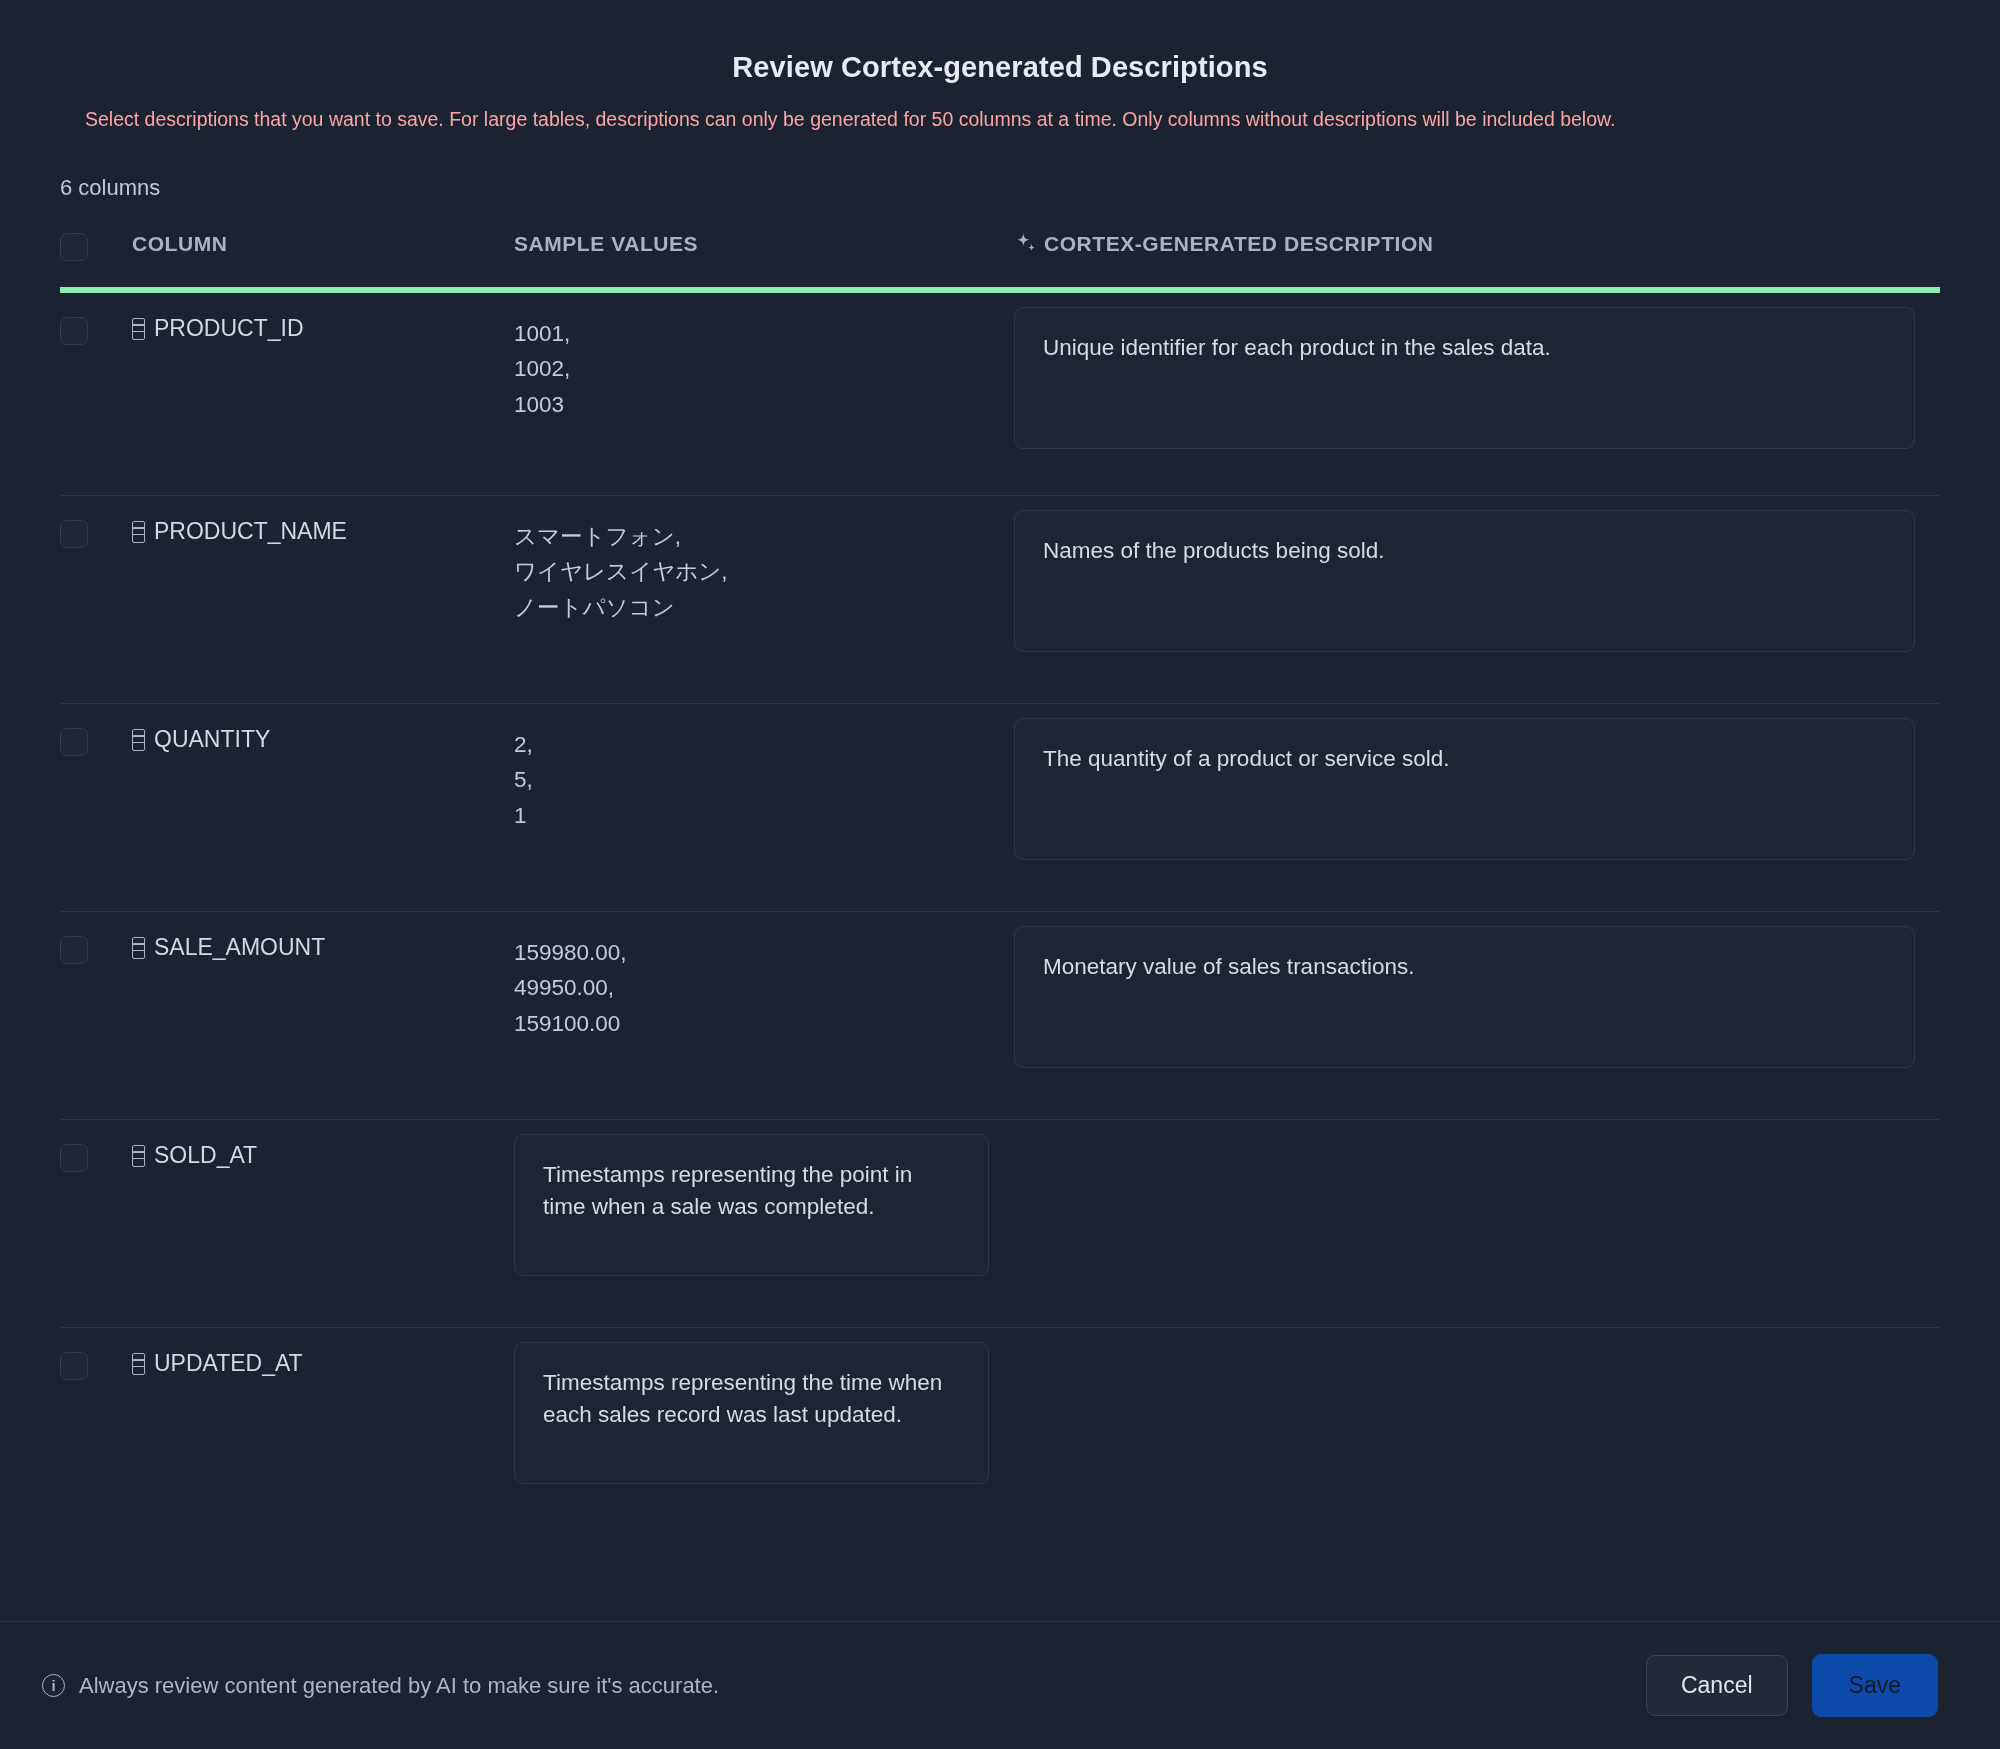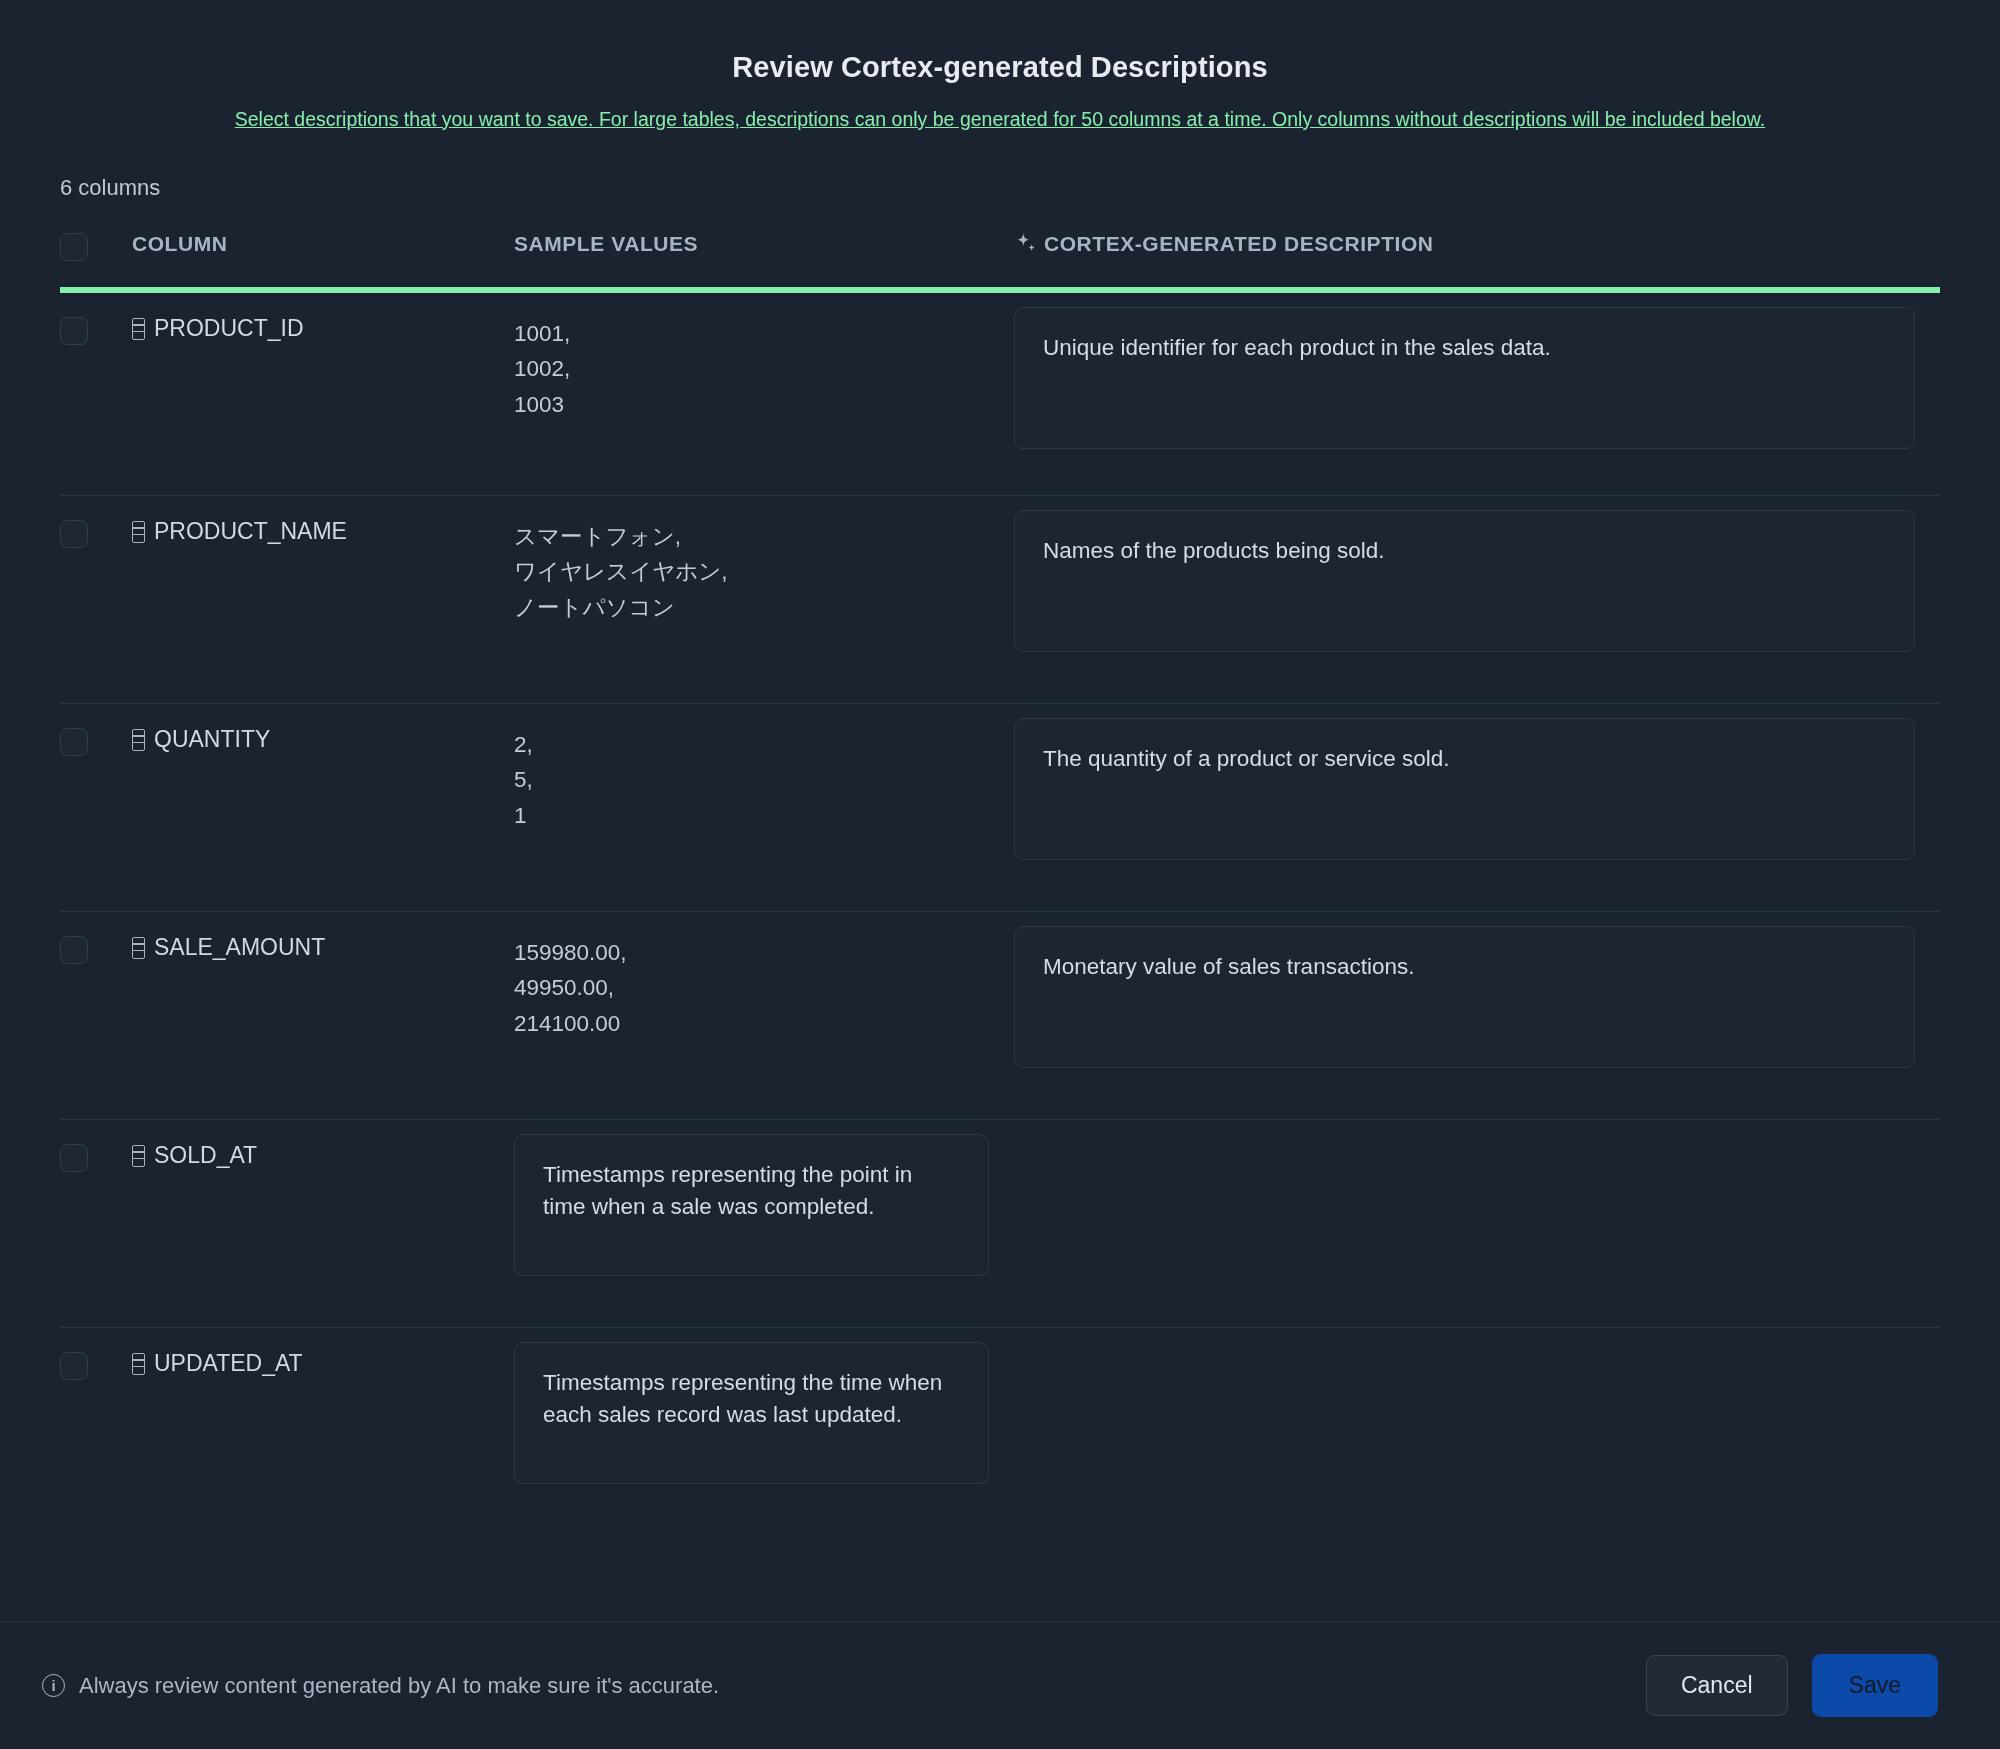--- a/index.html
+++ b/index.html
@@ -28,27 +28,26 @@
   }
   .modal-title {
     text-align: center;
     font-size: 29px;
     font-weight: bold;
     color: #e8ebf2;
     letter-spacing: 0.1px;
     line-height: 1.2;
   }
   .modal-subtitle {
-    text-align: center;
+    text-align: left;
     font-size: 19.5px;
-    color: #86efac;
+    color: #fca5a5;
     line-height: 1.45;
     margin-top: 20px;
     padding: 0 25px;
-    text-decoration: underline;
   }
   .column-count {
     font-size: 22px;
     color: #c2c9d6;
     margin-top: 42px;
     padding-left: 0px;
   }
 
   
   .table-wrap {
@@ -296,21 +295,21 @@
         <div class="grid-row tbody-row">
           <div class="cb-cell">
             <span class="checkbox"></span>
           </div>
           <div class="col-name">
             <span class="col-icon"></span>
             <span>SALE_AMOUNT</span>
           </div>
           <div class="sample-values">159980.00,
 49950.00,
-214100.00</div>
+159100.00</div>
           <div class="desc-cell">
             <div class="desc-box">Monetary value of sales transactions.</div>
           </div>
         </div>
         <div class="grid-row tbody-row">
           <div class="cb-cell">
             <span class="checkbox"></span>
           </div>
           <div class="col-name">
             <span class="col-icon"></span>

